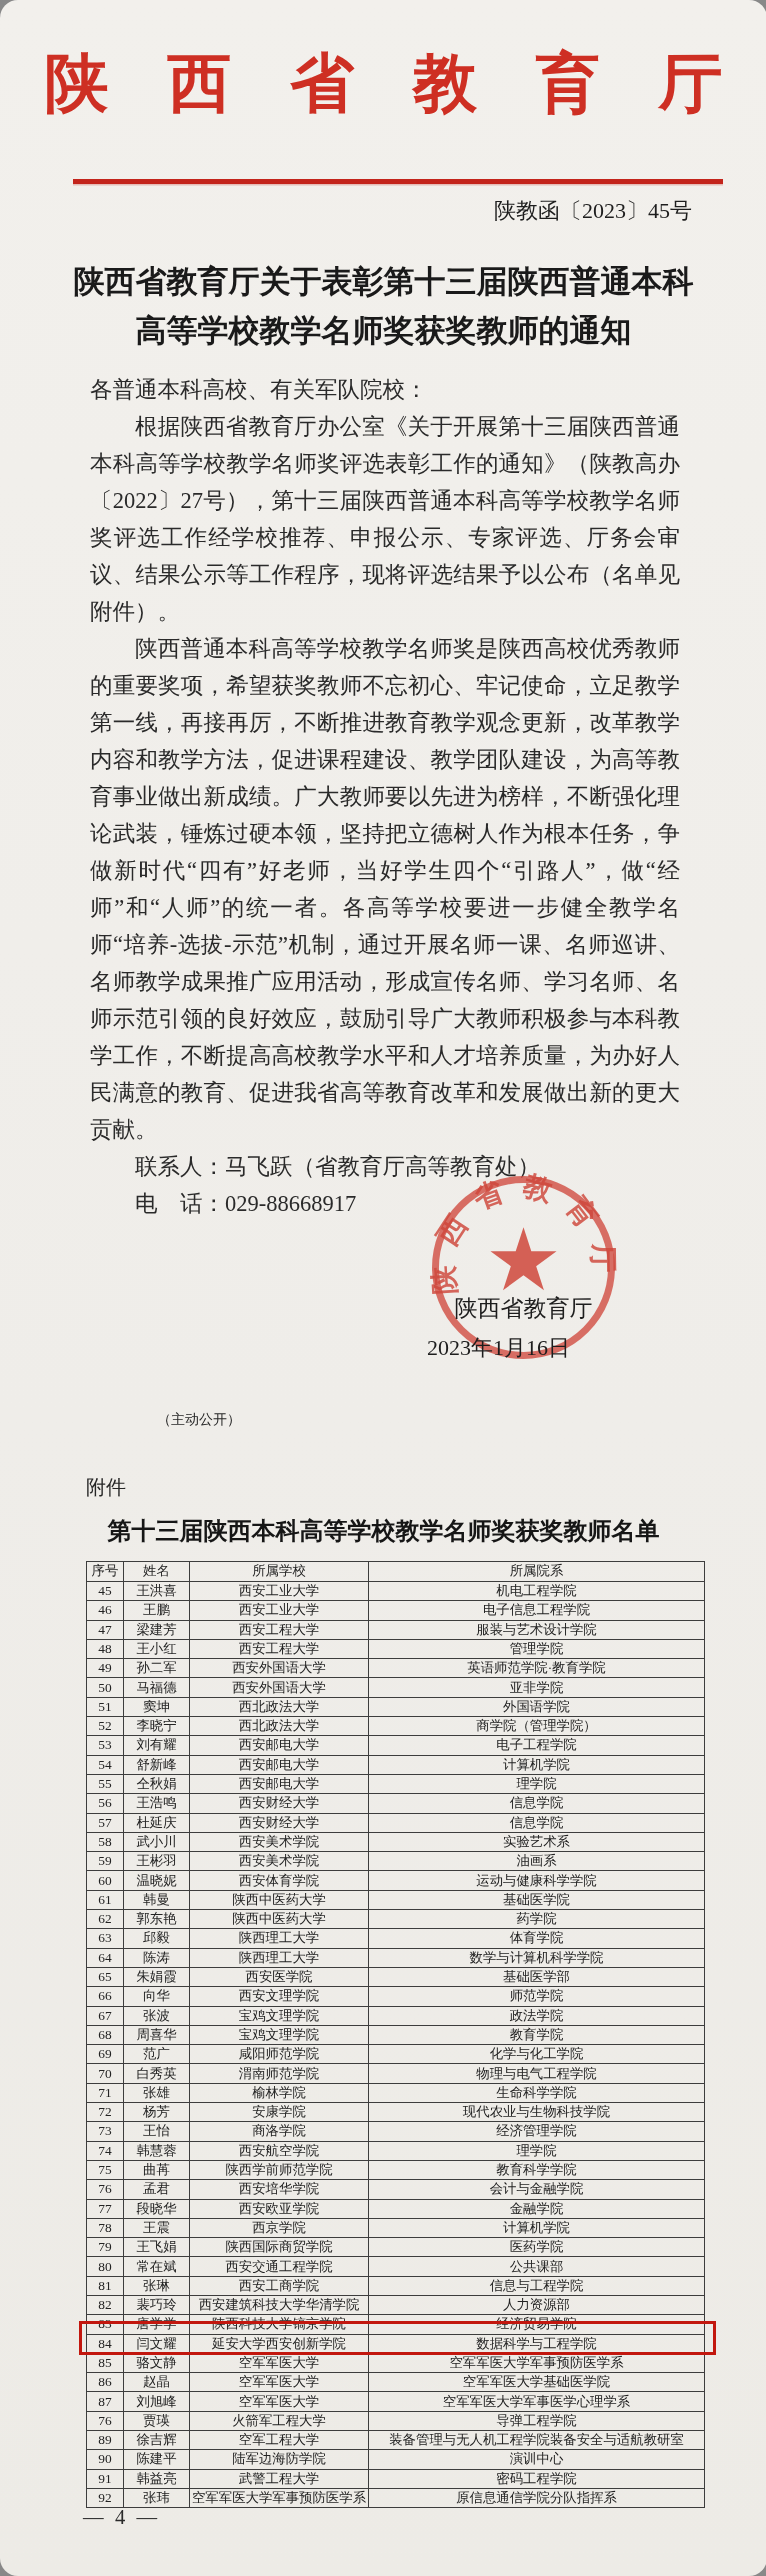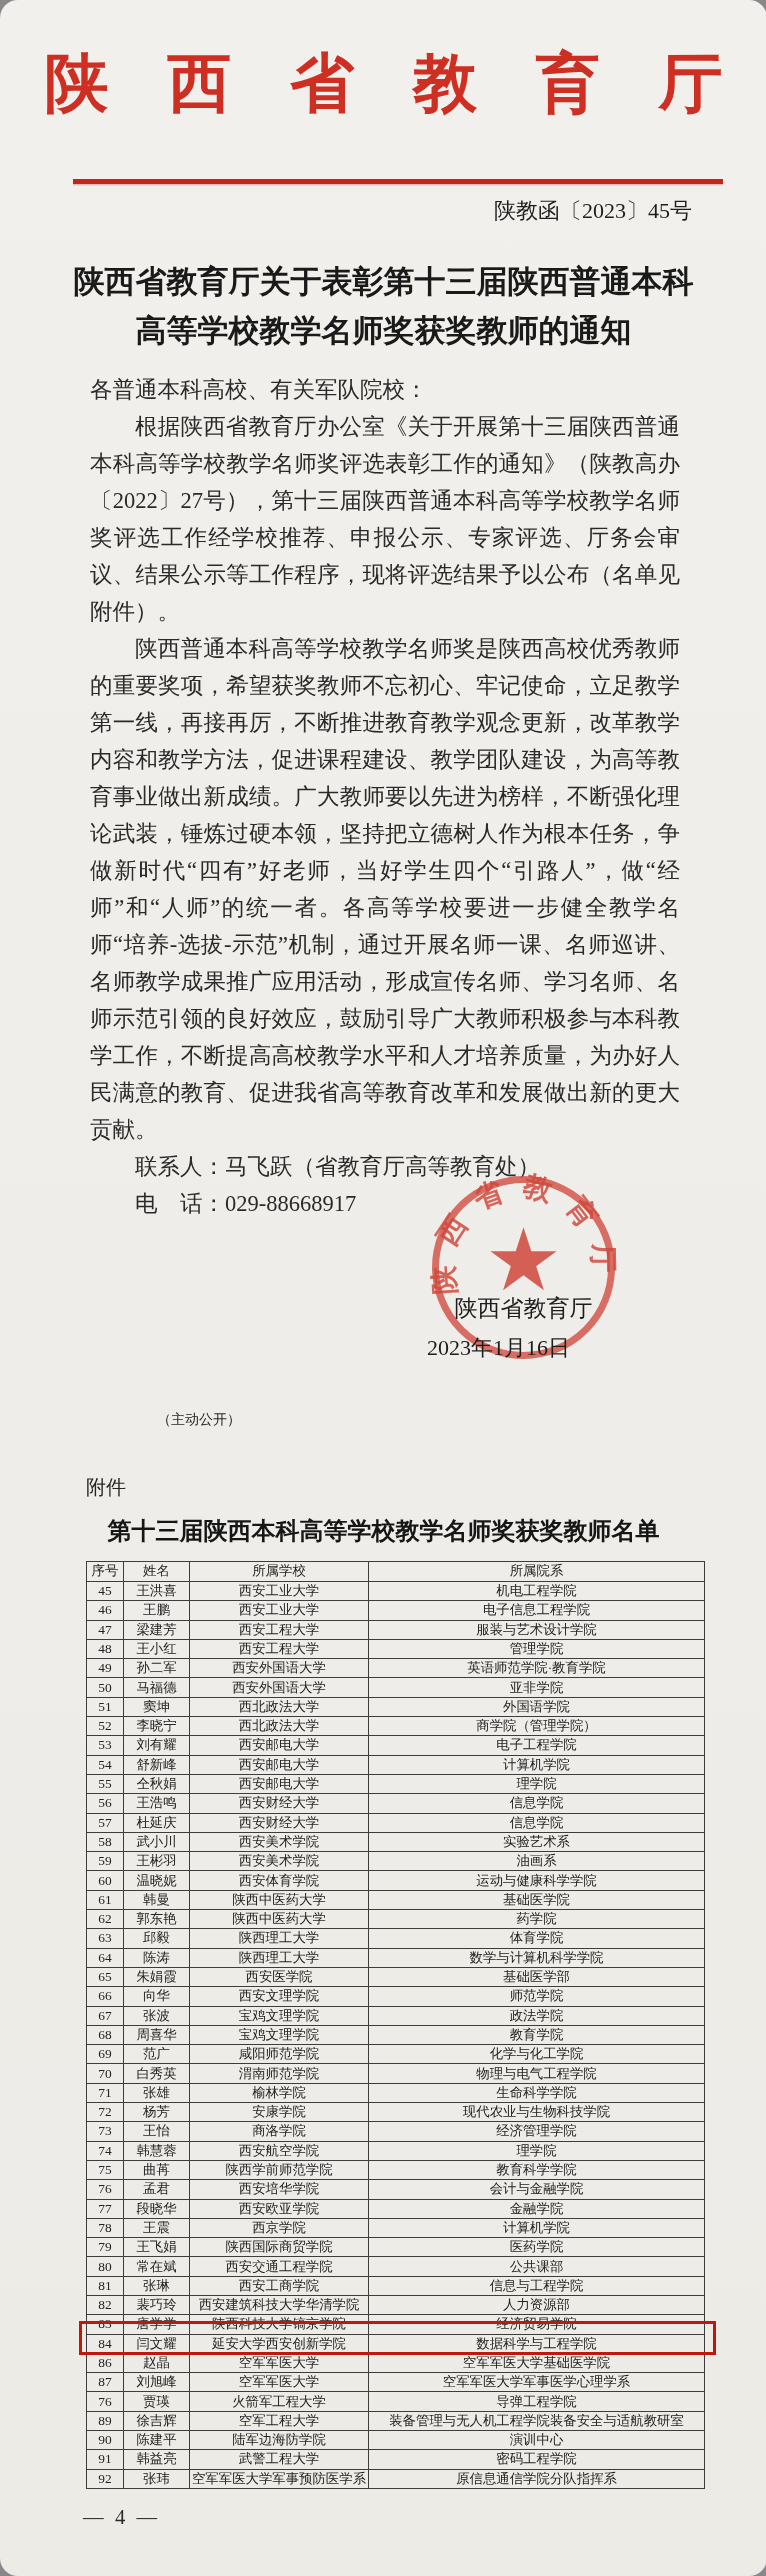--- a/index.html
+++ b/index.html
@@ -382,20 +382,26 @@
       <td>陕西科技大学镐京学院</td>
       <td>经济贸易学院</td>
     </tr>
         <tr class="hl">
       <td>84</td>
       <td>闫文耀</td>
       <td>延安大学西安创新学院</td>
       <td>数据科学与工程学院</td>
     </tr>
         <tr>
+      <td>85</td>
+      <td>骆文静</td>
+      <td>空军军医大学</td>
+      <td>空军军医大学军事预防医学系</td>
+    </tr>
+        <tr>
       <td>86</td>
       <td>赵晶</td>
       <td>空军军医大学</td>
       <td>空军军医大学基础医学院</td>
     </tr>
         <tr>
       <td>87</td>
       <td>刘旭峰</td>
       <td>空军军医大学</td>
       <td>空军军医大学军事医学心理学系</td>

